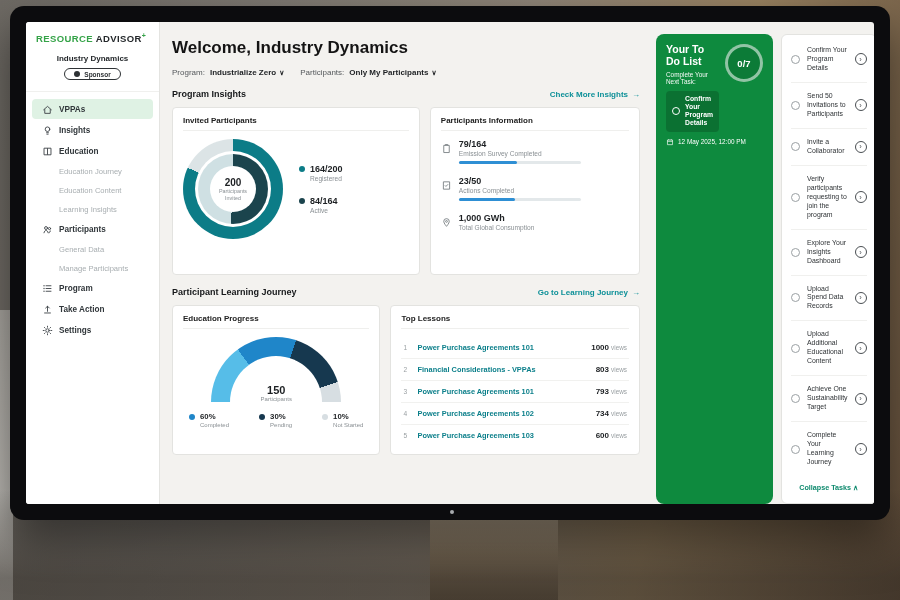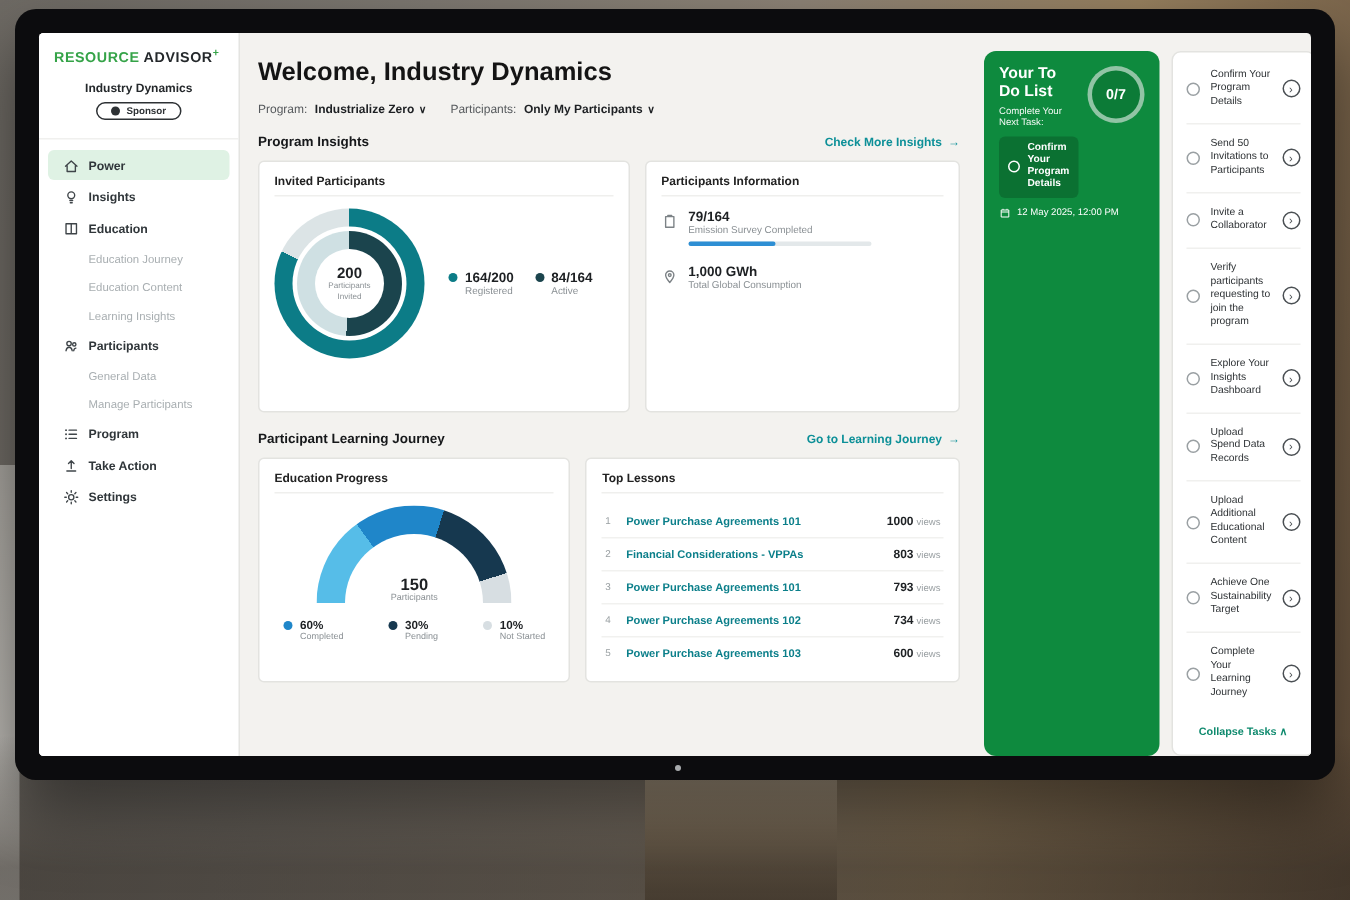--- a/index.html
+++ b/index.html
@@ -71,21 +71,21 @@
   .invited-body { display:flex; align-items:center; }
   .donut { position:relative; width:100px; height:100px; flex:none; }
   .ring { position:absolute; border-radius:50%; }
   .ring-outer { inset:0; }
   .ring-gap1 { inset:12px; background:#fff; }
   .ring-inner { inset:15px; }
   .donut-center { position:absolute; inset:27px; background:#fff; border-radius:50%;
     display:flex; flex-direction:column; align-items:center; justify-content:center; text-align:center; }
   .donut-center-value { font-size:10px; font-weight:bold; color:#1d2023; }
   .donut-center-label { font-size:5.4px; color:#8a9094; width:38px; line-height:1.2; }
-  .donut-legend { display:flex; flex-direction:row; gap:14px; margin-left:16px; }
+  .donut-legend { display:flex; flex-direction:column; gap:14px; margin-left:16px; }
   .legend-item { display:flex; gap:5px; }
   .legend-dot { width:6px; height:6px; border-radius:50%; margin-top:2px; flex:none; }
   .legend-value { font-size:9px; font-weight:bold; color:#1d2023; }
   .legend-label { font-size:6.6px; color:#8a9094; margin-top:1px; }
 
   
   .info-row { display:flex; gap:7px; margin-bottom:12px; }
   .info-icon { width:11px; height:11px; flex:none; margin-top:1px; }
   .info-icon svg { width:11px; height:11px; }
   .info-value { font-size:9px; font-weight:bold; color:#1d2023; }
@@ -162,21 +162,21 @@
           <span class="badge-label">Sponsor</span>
         </div>
       </div>
       <div class="nav">
         <div class="nav-item active">
           <span class="nav-icon">
             <svg viewBox="0 0 12 12" fill="none" stroke="#3f4549" stroke-width="1" stroke-linecap="round" stroke-linejoin="round">
                 <path d="M1.8 6.3 6 2.6l4.2 3.7M3 6v4.2h6V6"></path>
               </svg>
           </span>
-          <span>Power</span>
+          <span>VPPAs</span>
         </div>
         <div class="nav-item">
           <span class="nav-icon">
             <svg viewBox="0 0 12 12" fill="none" stroke="#3f4549" stroke-width="1" stroke-linecap="round">
                 <circle cx="6" cy="4.6" r="2.5"></circle>
                 <path d="M5 8.4h2M5.3 10h1.4"></path>
               </svg>
           </span>
           <span>Insights</span>
         </div>
@@ -317,20 +317,35 @@
               <div class="info-value">79/164</div>
               <div class="info-label">Emission Survey Completed</div>
               <div class="bar-track">
                 <div class="bar-fill" style="width: 48%;"></div>
               </div>
             </span>
           </div>
           <div class="info-row">
             <span class="info-icon">
               <svg viewBox="0 0 12 12" fill="none" stroke="#7c8286" stroke-width="1" stroke-linejoin="round">
+                  <path d="M2.6 2h6.8v8H2.6z"></path>
+                  <path d="M4.2 5.8 5.4 7l2.4-2.4"></path>
+                </svg>
+            </span>
+            <span>
+              <div class="info-value">23/50</div>
+              <div class="info-label">Actions Completed</div>
+              <div class="bar-track">
+                <div class="bar-fill" style="width: 46%;"></div>
+              </div>
+            </span>
+          </div>
+          <div class="info-row">
+            <span class="info-icon">
+              <svg viewBox="0 0 12 12" fill="none" stroke="#7c8286" stroke-width="1" stroke-linejoin="round">
                   <path d="M6 1.8a3 3 0 0 1 3 3c0 2-3 5.4-3 5.4S3 6.8 3 4.8a3 3 0 0 1 3-3z"></path>
                   <circle cx="6" cy="4.8" r="1"></circle>
                 </svg>
             </span>
             <span>
               <div class="info-value">1,000 GWh</div>
               <div class="info-label">Total Global Consumption</div>
             </span>
           </div>
         </div>

